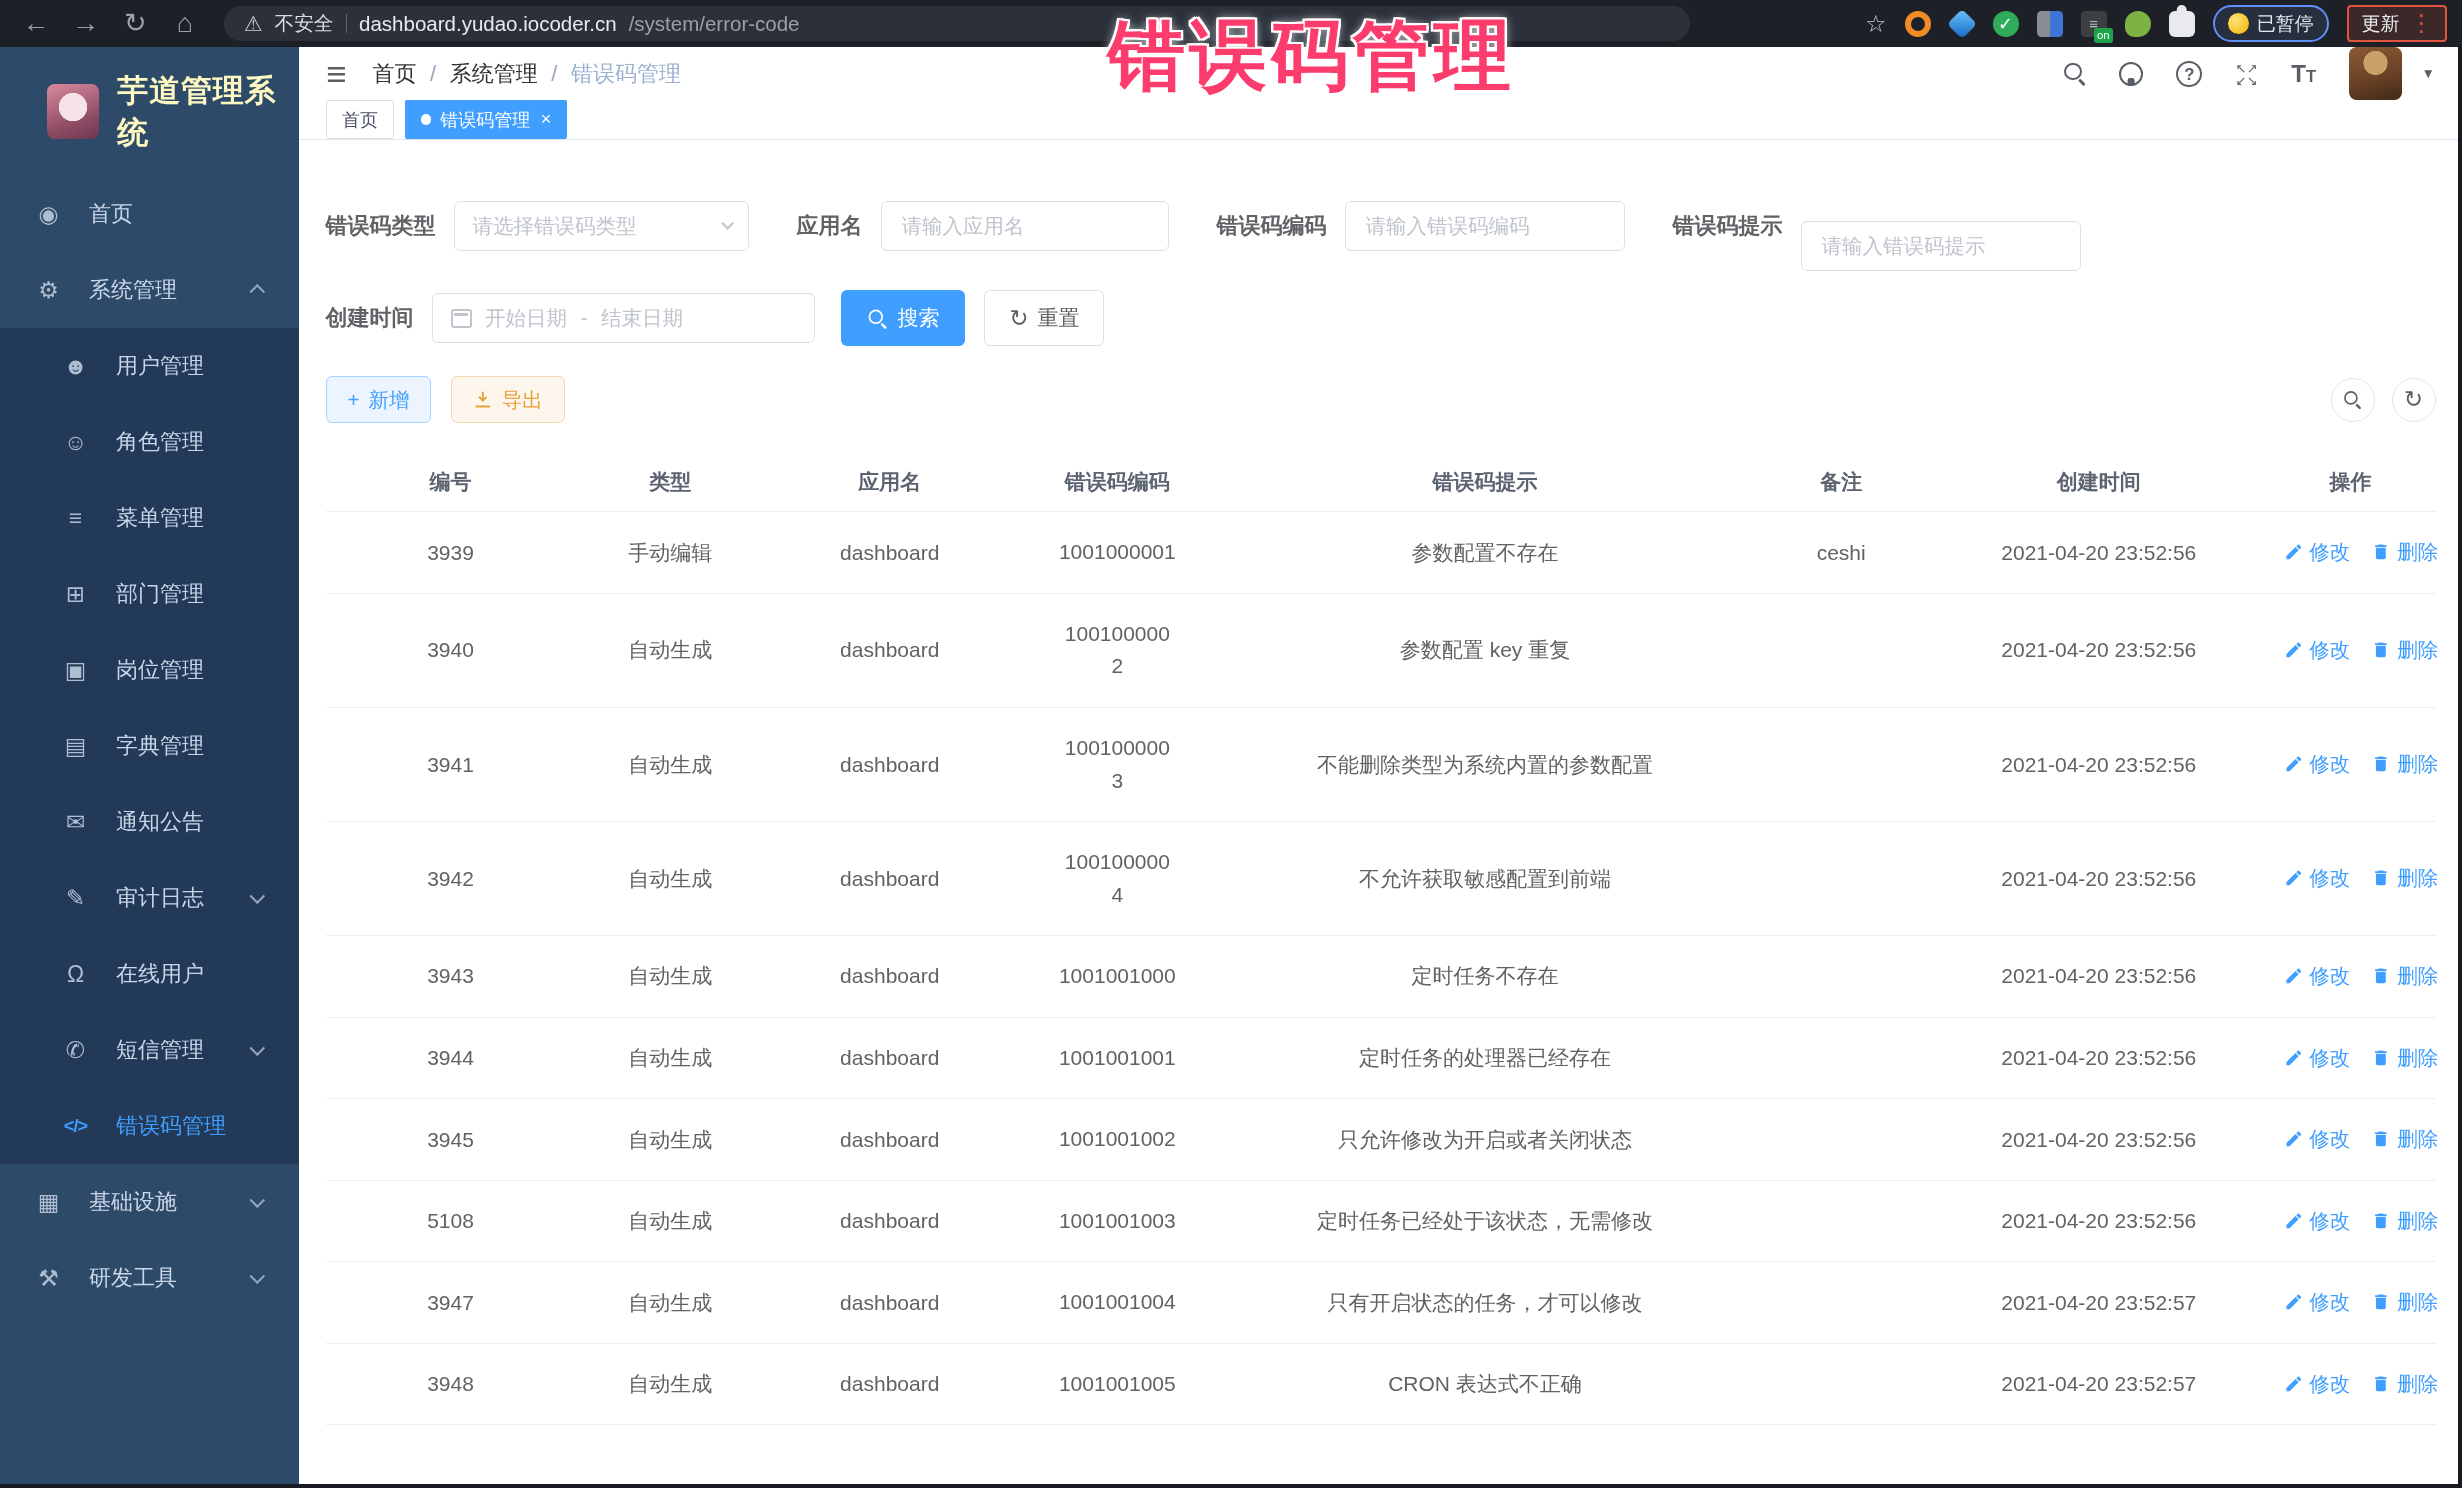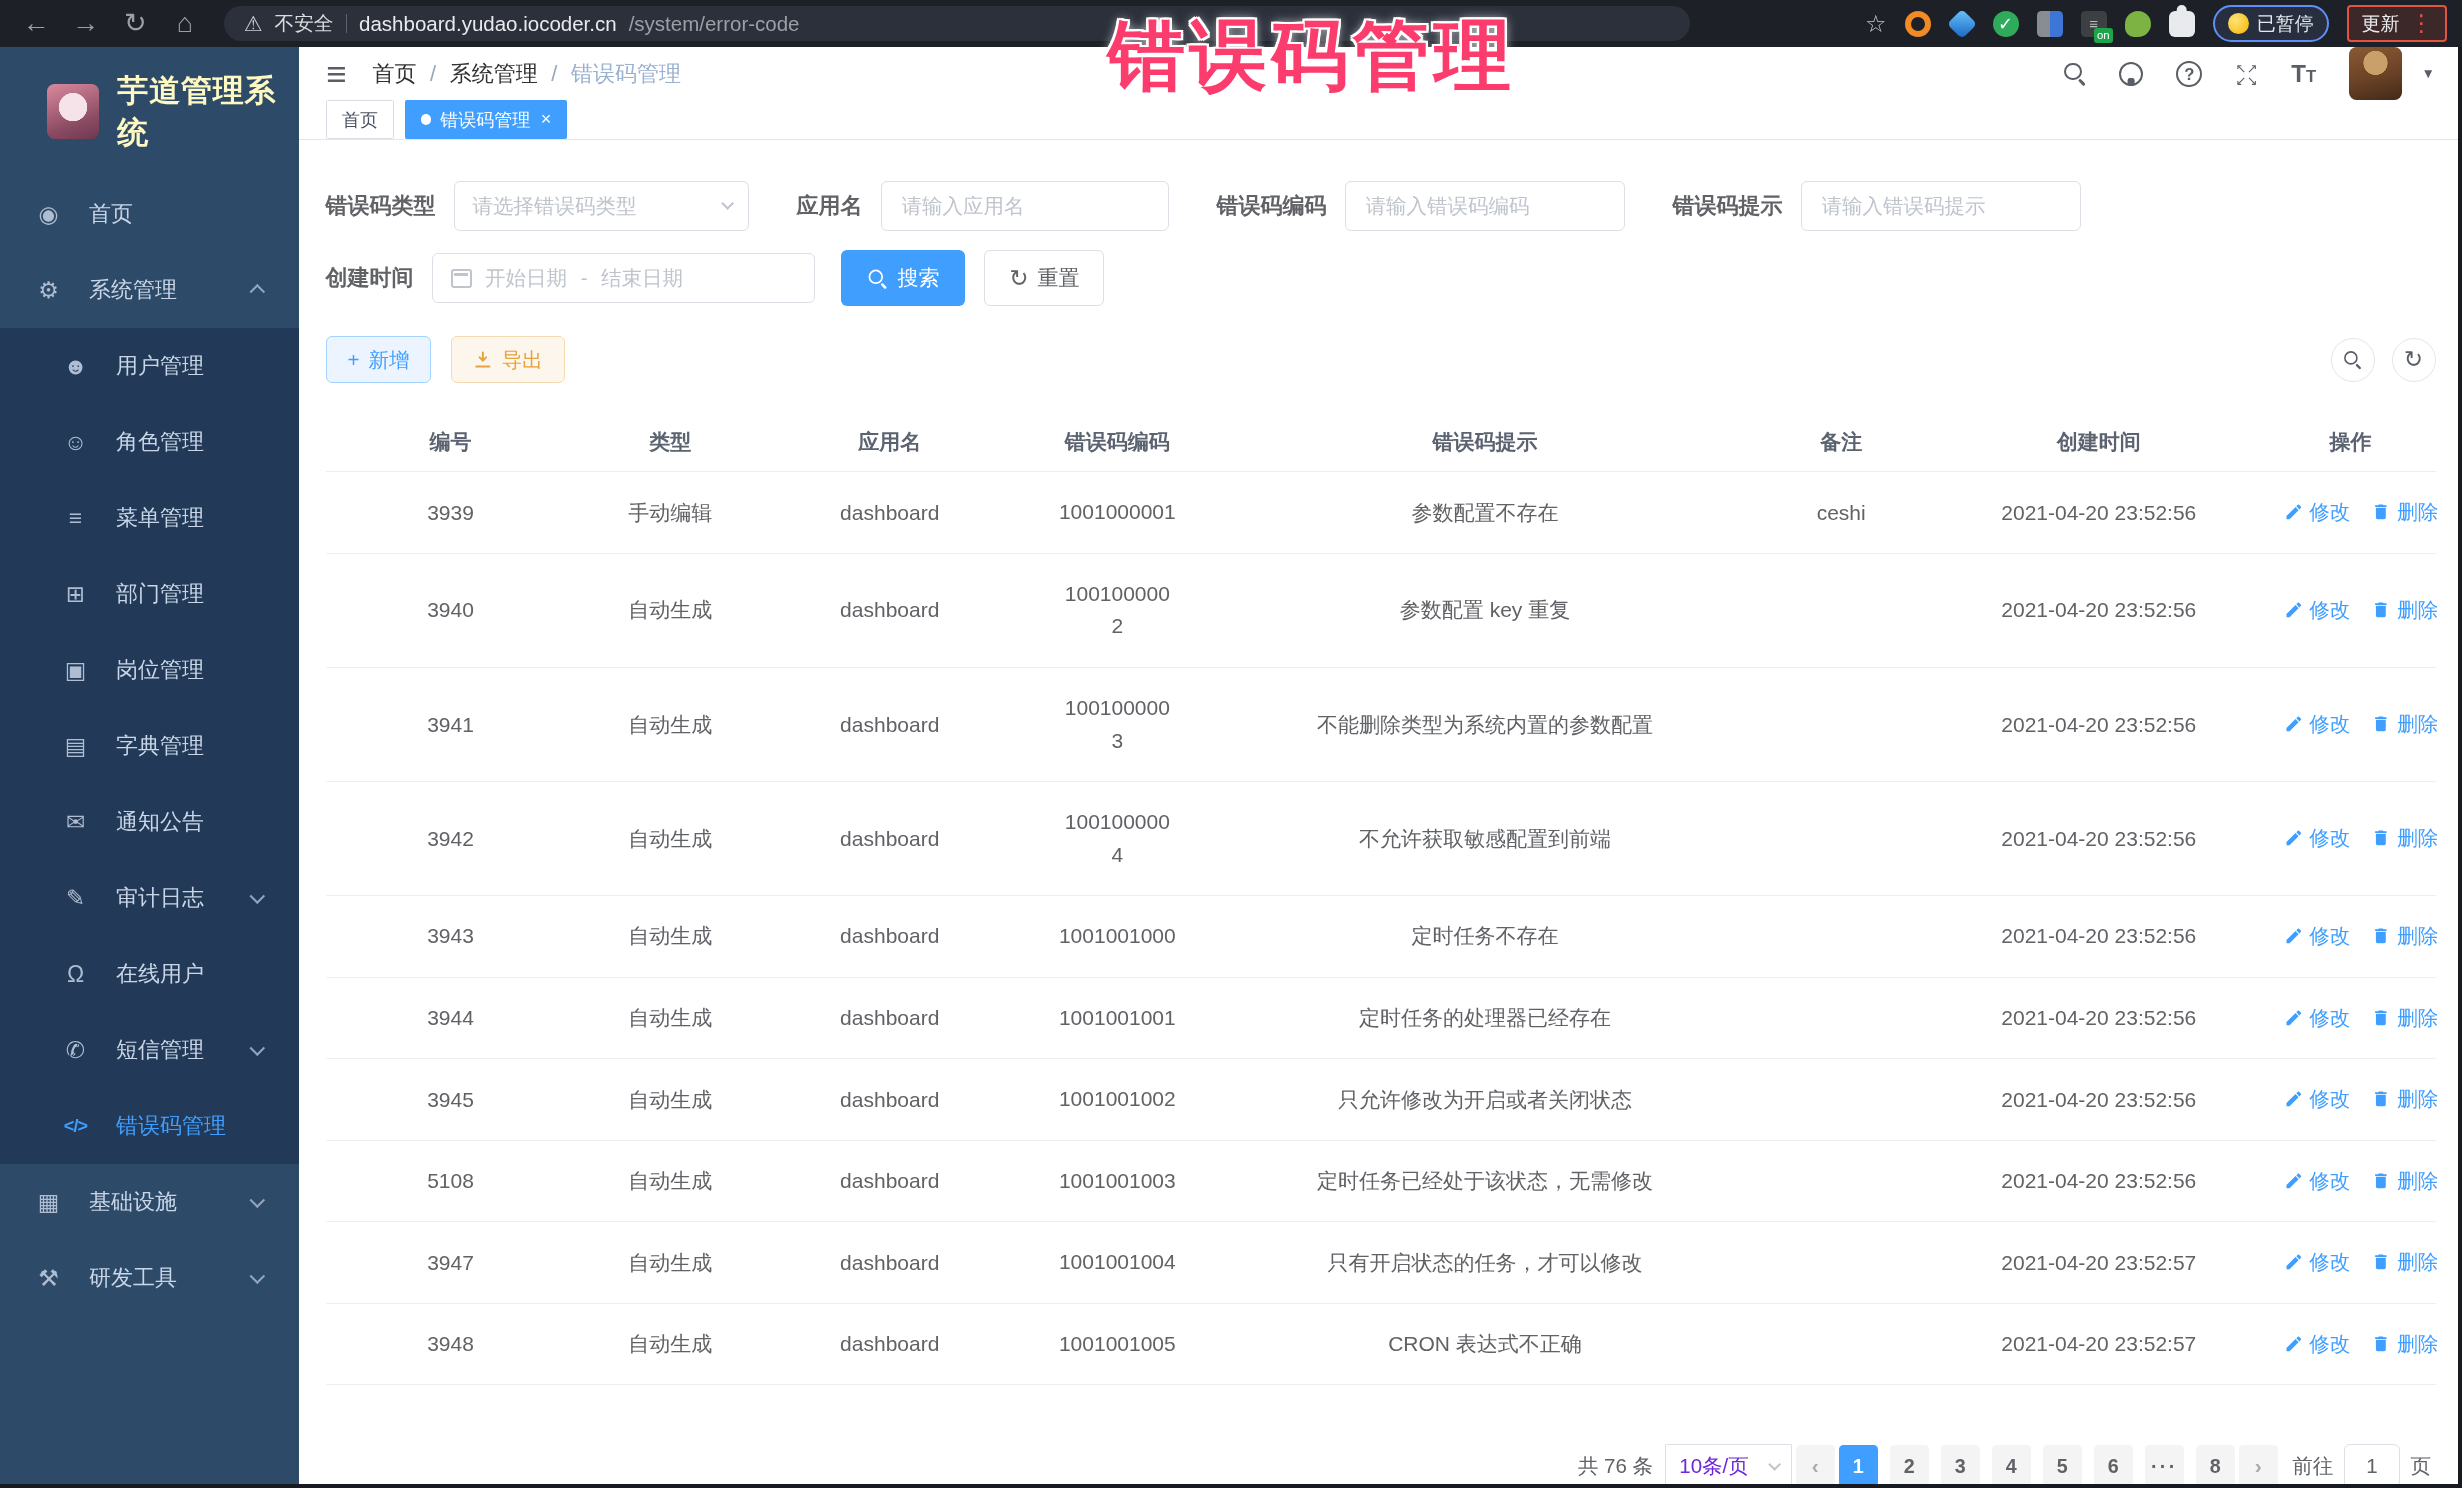--- a/index.html
+++ b/index.html
@@ -316,21 +316,21 @@
           </div>
         </div>
         <div class="fitem">
           <span class="flabel">错误码编码</span>
           <div class="inp" style="width:280px;">
             <input placeholder="请输入错误码编码" style="">
           </div>
         </div>
         <div class="fitem" style="margin-right:0;">
           <span class="flabel">错误码提示</span>
-          <div class="inp" style="width:280px;">
+          <div class="inp" style="width:280px;margin-top:40px;">
             <input placeholder="请输入错误码提示" style="">
           </div>
         </div>
       </div>
 
       <div class="frow">
         <div class="fitem" style="margin-right:26px;">
           <span class="flabel">创建时间</span>
           <div class="inp daterange">
             <span class="i-cal"></span>

